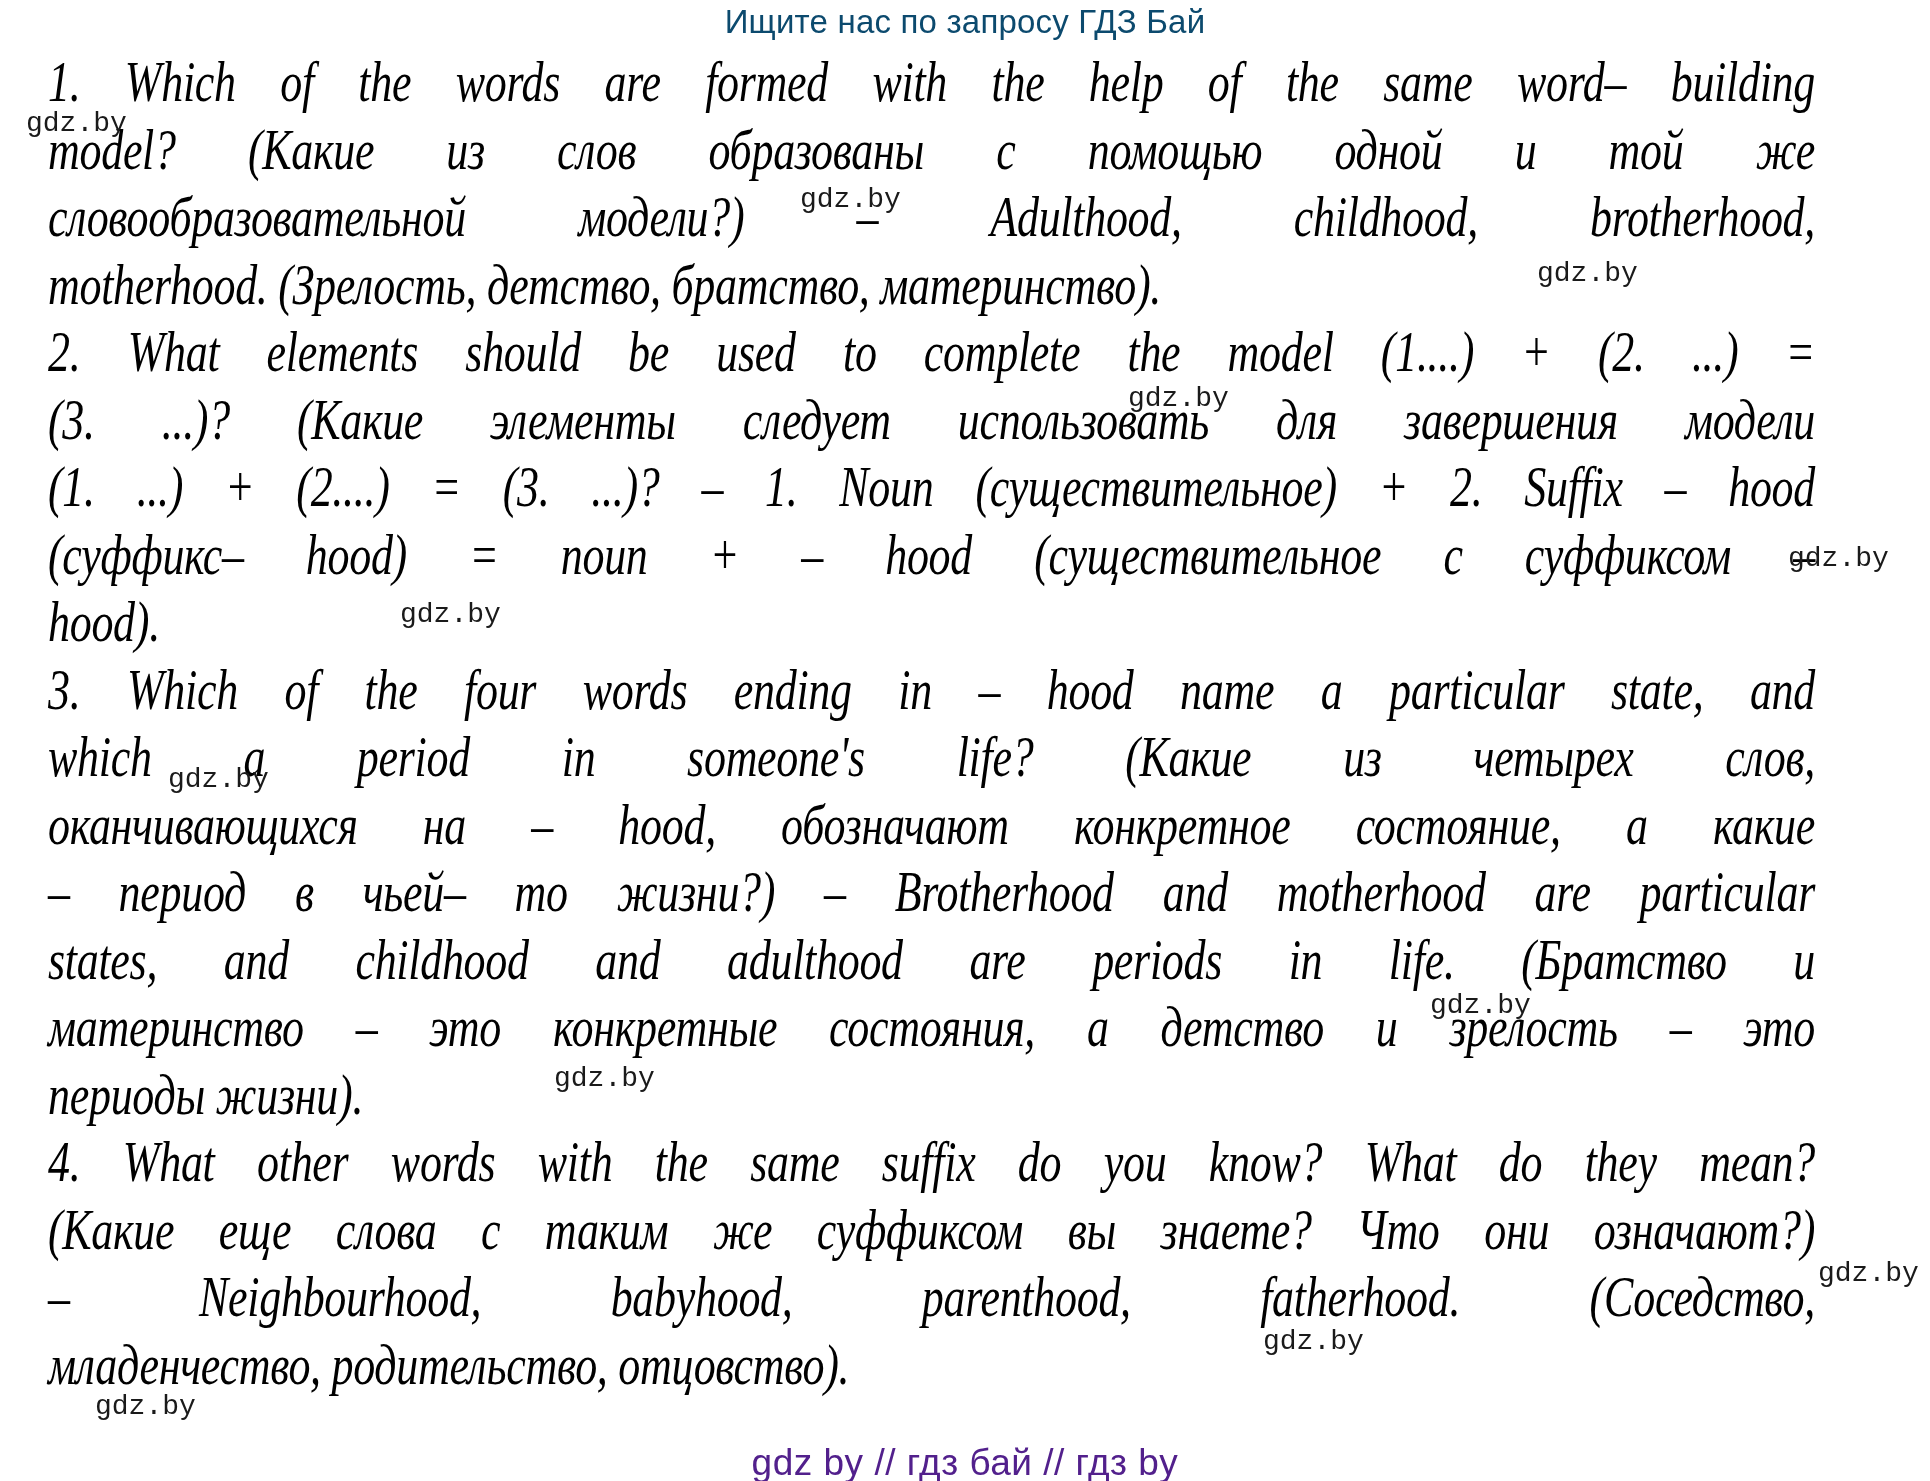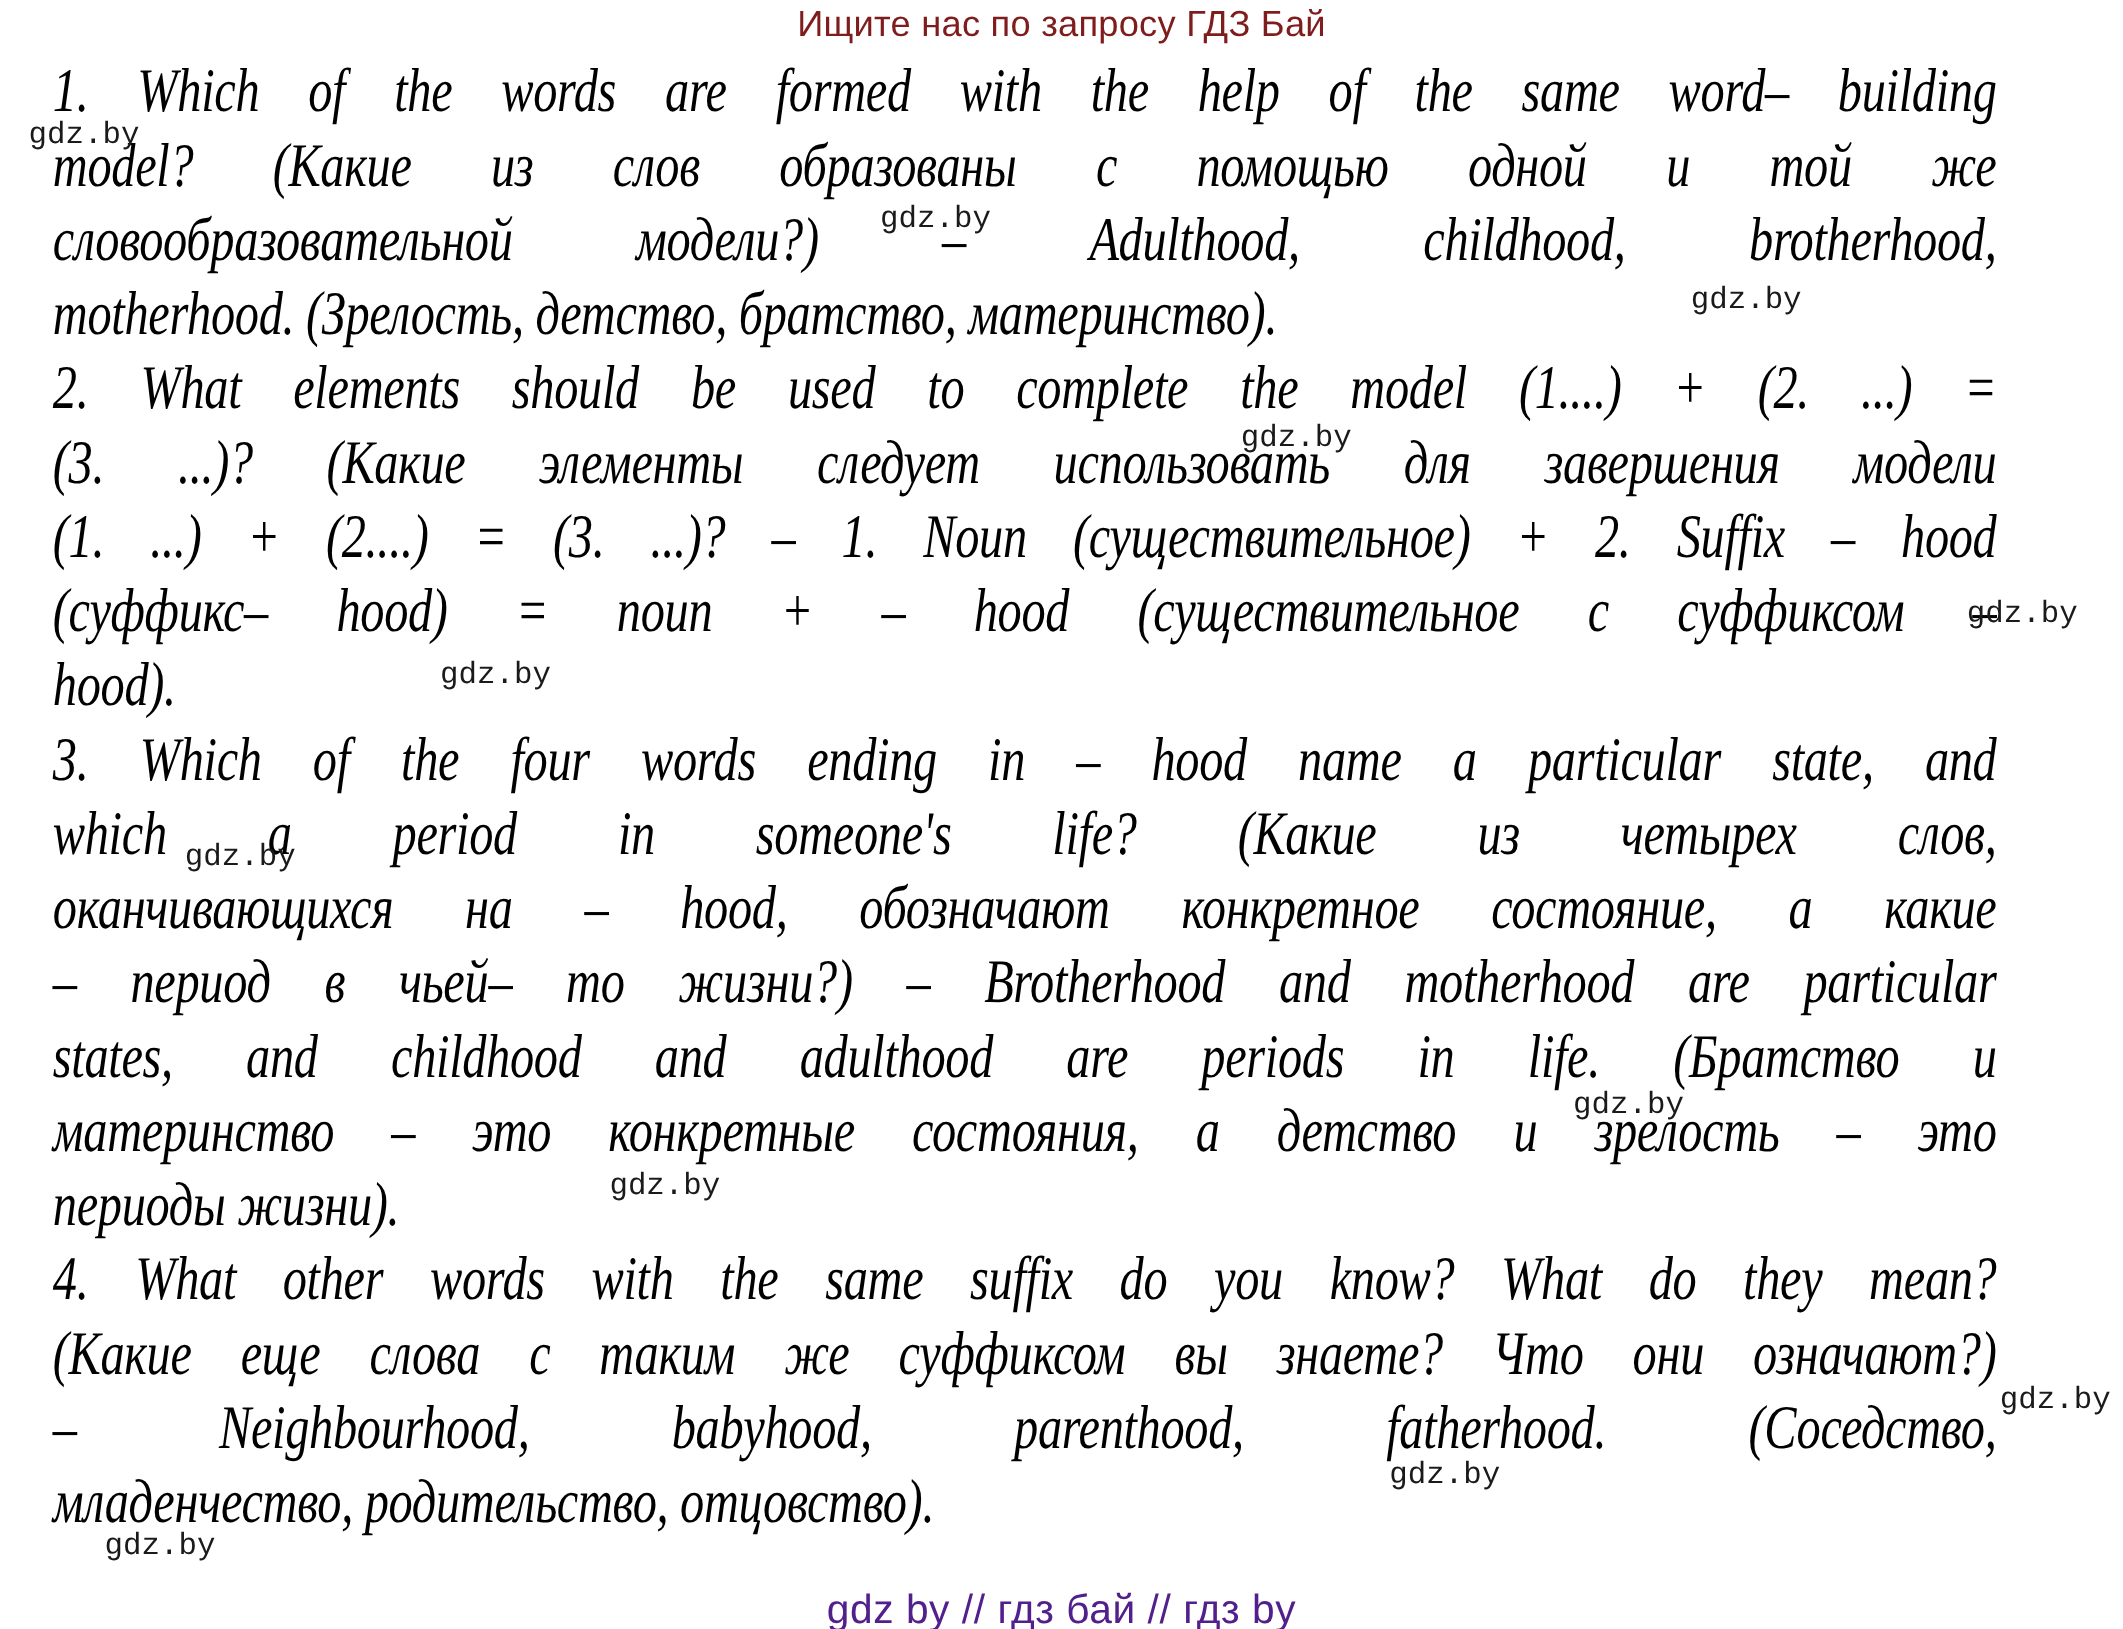--- a/index.html
+++ b/index.html
@@ -55,21 +55,21 @@
     font-family: "Liberation Sans", sans-serif;
     font-size: 37px;
     letter-spacing: 0.5px;
   }
 </style>
 </head>
 <body>
 
 <div class="page">
 
-  <div class="title" style="color: #7f1d1d;">Ищите нас по запросу ГДЗ Бай</div>
+  <div class="title" style="color: #0c4a6e;">Ищите нас по запросу ГДЗ Бай</div>
 
   <div class="textcol">
     <div class="ln j">1. Which of the words are formed with the help of the same word– building</div>
     <div class="ln j">model? (Какие из слов образованы с помощью одной и той же</div>
     <div class="ln j">словообразовательной модели?) – Adulthood, childhood, brotherhood,</div>
     <div class="ln">motherhood. (Зрелость, детство, братство, материнство).</div>
     <div class="ln j">2. What elements should be used to complete the model (1....) + (2. ...) =</div>
     <div class="ln j">(3. ...)? (Какие элементы следует использовать для завершения модели</div>
     <div class="ln j">(1. ...) + (2....) = (3. ...)? – 1. Noun (существительное) + 2. Suffix – hood</div>
     <div class="ln j">(суффикс– hood) = noun + – hood (существительное с суффиксом –</div>

